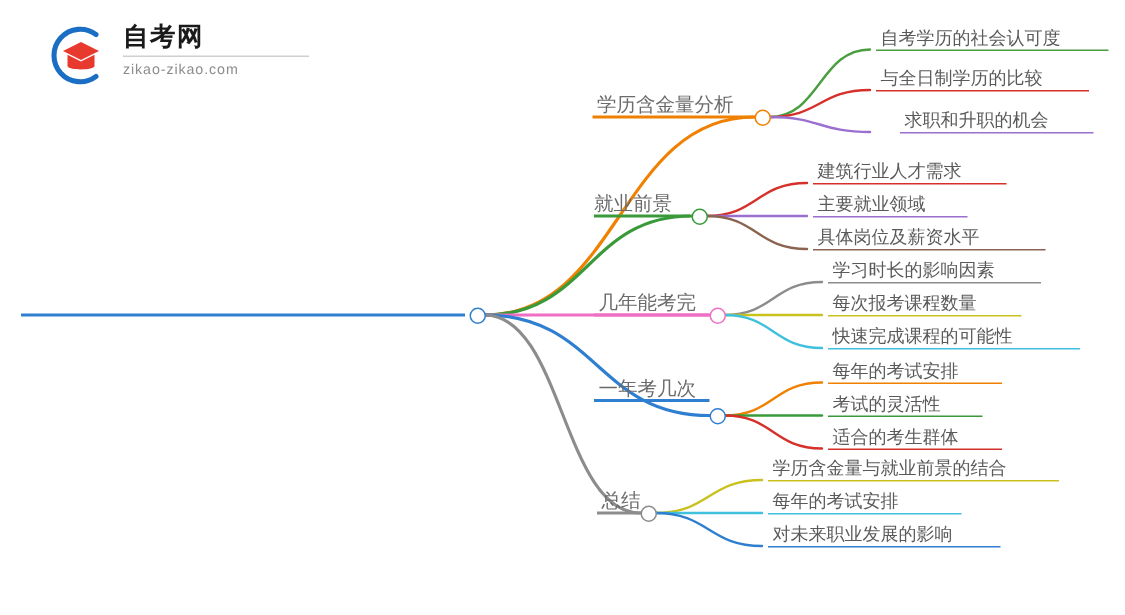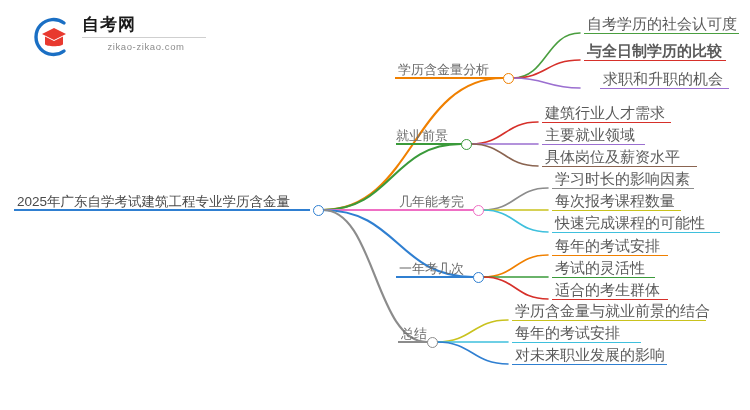--- a/index.html
+++ b/index.html
@@ -63,21 +63,20 @@
     background: #cfcfcf;
     margin-top: 1px;
   }
   .logo-sub {
     font-size: 9.5px;
     color: #8c8c8c;
     letter-spacing: 0.6px;
     line-height: 14px;
     margin-top: 2px;
     white-space: nowrap;
-    text-align: center;
   }
 
   
   .node {
     position: absolute;
     white-space: nowrap;
     line-height: 1;
   }
   .node-label {
     position: absolute;
@@ -104,21 +103,21 @@
     color: #4a4a4a;
     font-size: 13.5px;
   }
   .root .node-rule { height: 2px; }
 
   
   .lvl1 .node-label { color: #6b6b6b; font-size: 13px; }
   .lvl1 .node-rule { height: 1.8px; }
 
   
-  .lvl2 .node-label { color: #5a5a5a; font-size: 15px; }
+  .lvl2 .node-label { color: #5a5a5a; font-size: 12px; }
   .lvl2 .node-rule { height: 1.4px; }
 </style>
 </head>
 <body>
 
 <div id="stage">
 
   <div class="logo-wrap">
     <svg class="logo-mark" viewBox="0 0 44 42">
       <path d="M34 7 A17.5 17.5 0 1 0 34 35" fill="none" stroke="#1a6fc4" stroke-width="3.4" stroke-linecap="round"></path>
@@ -150,34 +149,33 @@
       <path d="M 483 277 C 515.5 277, 515.5 277, 548 277" fill="none" stroke="#3a9a3a" stroke-width="1.6" stroke-linecap="round"></path>
       <path d="M 483 277 C 515.5 277, 515.5 299, 548 299" fill="none" stroke="#d6302a" stroke-width="1.6" stroke-linecap="round"></path>
       <path d="M 323 210 C 375 210, 375 342, 427 342" fill="none" stroke="#8c8c8c" stroke-width="2.1" stroke-linecap="round"></path>
       <path d="M 437 342 C 472.5 342, 472.5 320, 508 320" fill="none" stroke="#c9c21e" stroke-width="1.6" stroke-linecap="round"></path>
       <path d="M 437 342 C 472.5 342, 472.5 342, 508 342" fill="none" stroke="#3fc0dd" stroke-width="1.6" stroke-linecap="round"></path>
       <path d="M 437 342 C 472.5 342, 472.5 364, 508 364" fill="none" stroke="#2f7fd1" stroke-width="1.6" stroke-linecap="round"></path>
     </svg>
 
   <div id="nodes">
       <div class="node root" style="left: 14px; top: 192px; width: 296px; height: 19px;">
-        <span class="node-label" style="left: 3px;">2025年广东自学考试建筑工程专业学历含金量</span>
         <div class="node-rule" style="width: 296px; background: rgb(47, 127, 209);"></div>
       </div>
       <div class="node-dot" style="left: 312.5px; top: 204.5px; width: 11px; height: 11px; border: 1.8px solid rgb(47, 127, 209);"></div>
       <div class="node lvl1" style="left: 395px; top: 60px; width: 108px; height: 19px;">
         <span class="node-label" style="left: 3px;">学历含金量分析</span>
         <div class="node-rule" style="width: 108px; background: rgb(240, 128, 0);"></div>
       </div>
       <div class="node-dot" style="left: 502.5px; top: 72.5px; width: 11px; height: 11px; border: 1.8px solid rgb(240, 128, 0);"></div>
       <div class="node lvl2" style="left: 584px; top: 15px; width: 155px; height: 19px;">
         <span class="node-label" style="left: 3px;">自考学历的社会认可度</span>
         <div class="node-rule" style="width: 155px; background: rgb(74, 158, 63);"></div>
       </div>
-      <div class="node lvl2" style="left: 584px; top: 42px; width: 142px; height: 19px; font-weight: bold;">
+      <div class="node lvl2" style="left: 584px; top: 42px; width: 142px; height: 19px;">
         <span class="node-label" style="left: 3px;">与全日制学历的比较</span>
         <div class="node-rule" style="width: 142px; background: rgb(214, 48, 42);"></div>
       </div>
       <div class="node lvl2" style="left: 600px; top: 70px; width: 129px; height: 19px;">
         <span class="node-label" style="left: 3px;">求职和升职的机会</span>
         <div class="node-rule" style="width: 129px; background: rgb(155, 111, 208);"></div>
       </div>
       <div class="node lvl1" style="left: 396px; top: 126px; width: 64px; height: 19px;">
         <span class="node-label" style="left: 0;">就业前景</span>
         <div class="node-rule" style="width: 64px; background: rgb(58, 154, 58);"></div>
@@ -205,21 +203,21 @@
         <div class="node-rule" style="width: 142px; background: rgb(140, 140, 140);"></div>
       </div>
       <div class="node lvl2" style="left: 552px; top: 192px; width: 129px; height: 19px;">
         <span class="node-label" style="left: 3px;">每次报考课程数量</span>
         <div class="node-rule" style="width: 129px; background: rgb(201, 194, 30);"></div>
       </div>
       <div class="node lvl2" style="left: 552px; top: 214px; width: 168px; height: 19px;">
         <span class="node-label" style="left: 3px;">快速完成课程的可能性</span>
         <div class="node-rule" style="width: 168px; background: rgb(63, 192, 221);"></div>
       </div>
-      <div class="node lvl1" style="left: 396px; top: 259px; width: 77px; height: 19px;">
+      <div class="node lvl1" style="left: 396px; top: 249px; width: 77px; height: 19px;">
         <span class="node-label" style="left: 3px;">一年考几次</span>
         <div class="node-rule" style="width: 77px; background: rgb(47, 127, 209);"></div>
       </div>
       <div class="node-dot" style="left: 472.5px; top: 271.5px; width: 11px; height: 11px; border: 1.8px solid rgb(47, 127, 209);"></div>
       <div class="node lvl2" style="left: 552px; top: 237px; width: 116px; height: 19px;">
         <span class="node-label" style="left: 3px;">每年的考试安排</span>
         <div class="node-rule" style="width: 116px; background: rgb(240, 128, 0);"></div>
       </div>
       <div class="node lvl2" style="left: 552px; top: 259px; width: 103px; height: 19px;">
         <span class="node-label" style="left: 3px;">考试的灵活性</span>

